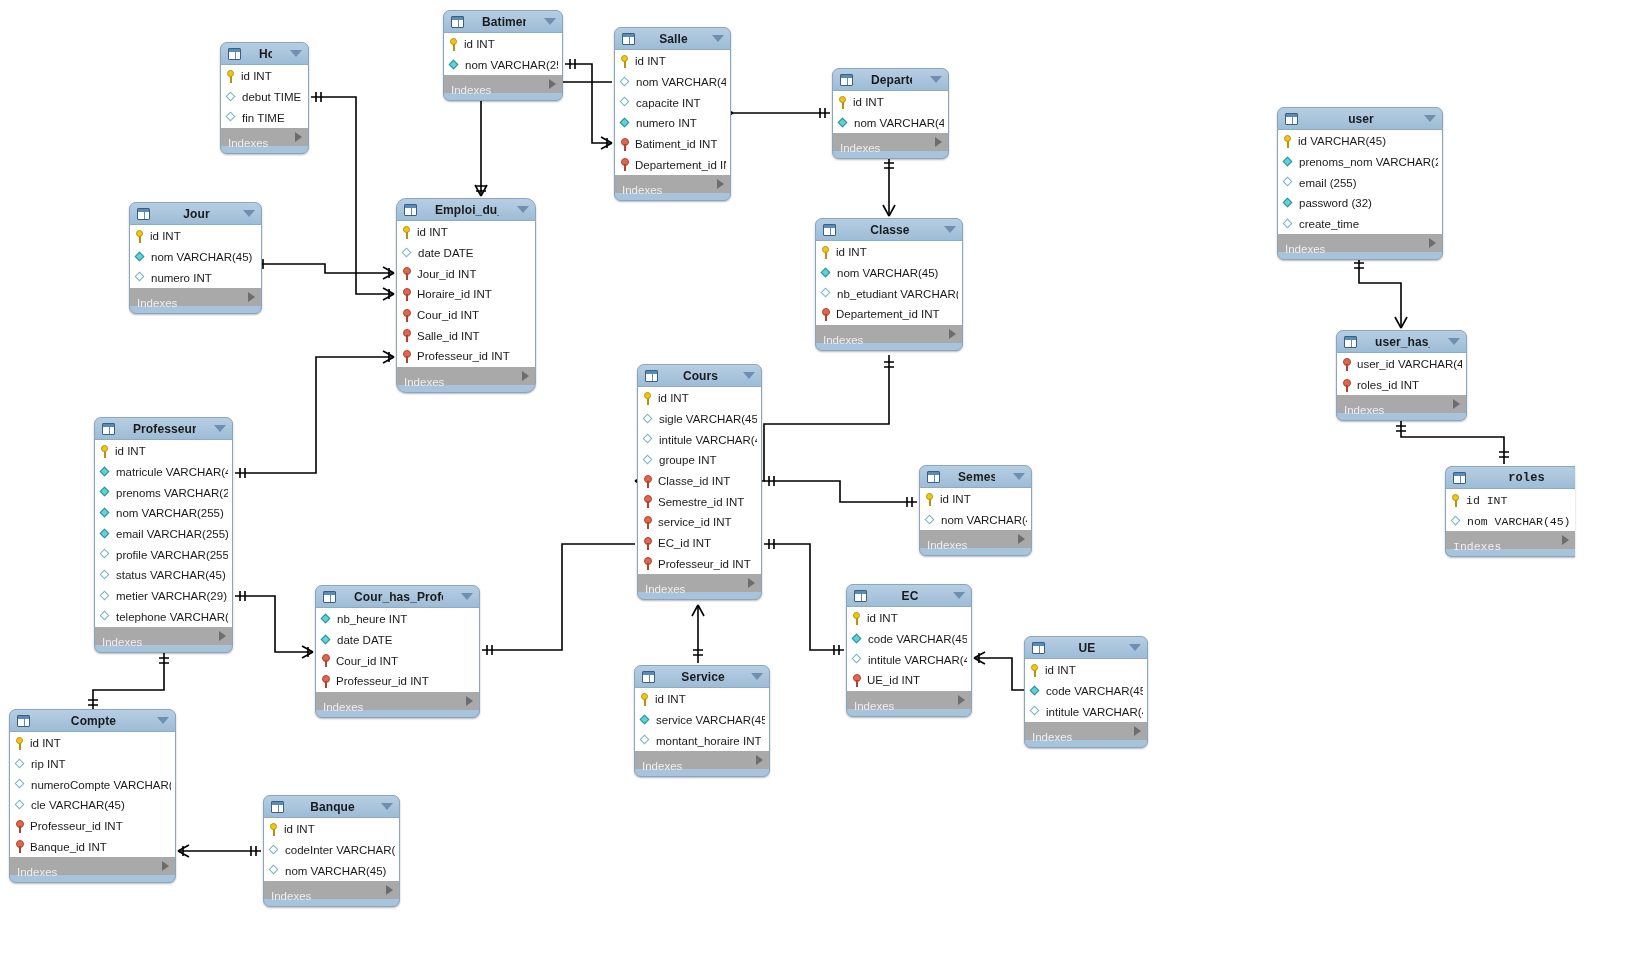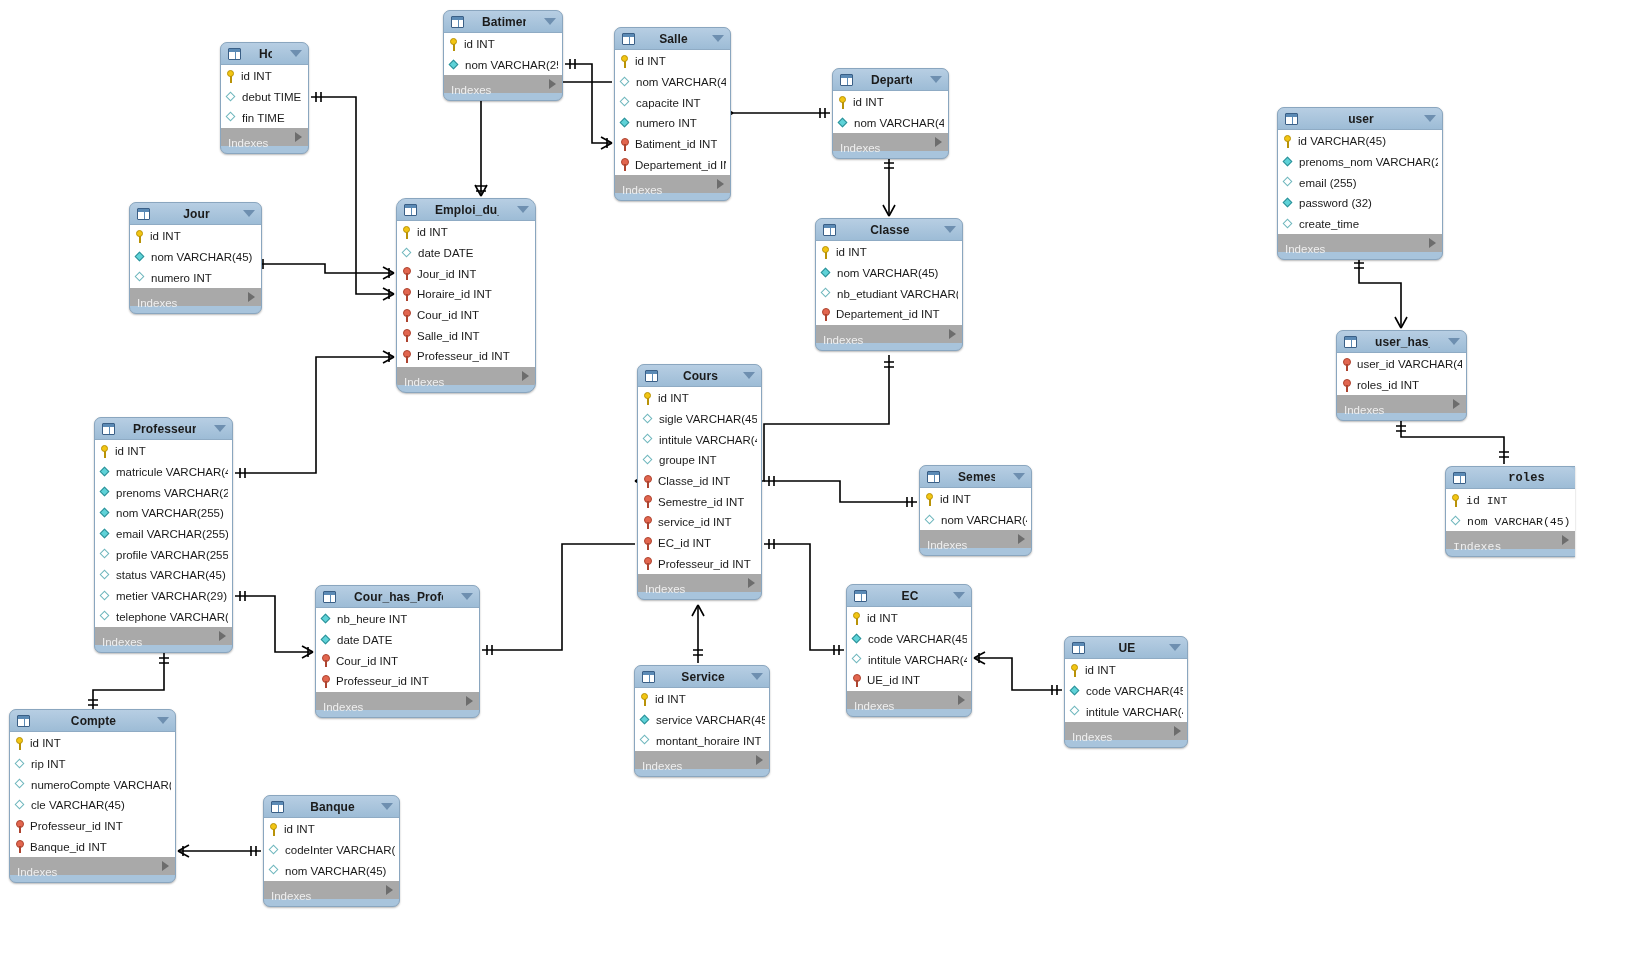--- a/index.html
+++ b/index.html
@@ -677,21 +677,21 @@
           <div class="col">
             <span class="ic-fk"></span>
             <span class="nm">UE_id INT</span>
           </div>
         </div>
         <div class="tbl-ft">
           <span class="lbl">Indexes</span>
           <span class="ft-arrow"></span>
         </div>
       </div>
-      <div class="tbl" style="left: 1064px; top: 636px; width: 124px;">
+      <div class="tbl" style="left: 1024px; top: 636px; width: 124px;">
         <div class="tbl-hd">
           <span class="ic-table"></span>
           <span class="tbl-title">UE</span>
           <span class="caret"></span>
         </div>
         <div class="cols">
           <div class="col">
             <span class="ic-key"></span>
             <span class="nm">id INT</span>
           </div>

